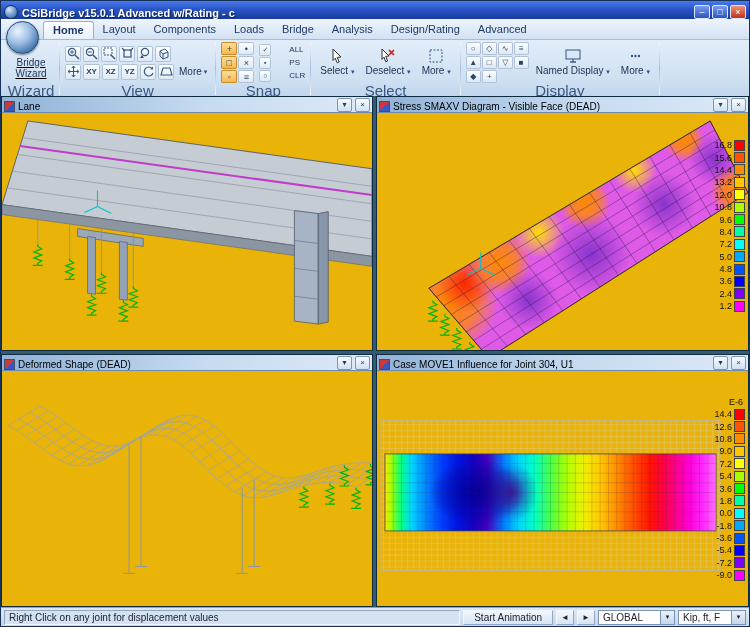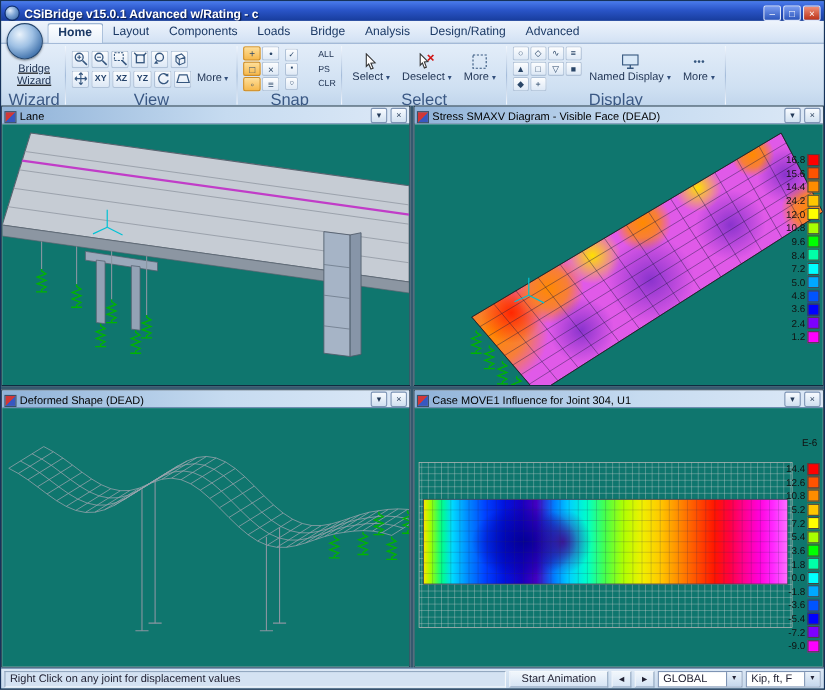--- a/index.html
+++ b/index.html
@@ -65,35 +65,35 @@
   .workspace{position:absolute;left:0;right:0;top:95px;bottom:19px;display:grid;
     grid-template-columns:372px 1fr;grid-template-rows:255px 1fr;gap:3px;background:#35596e;}
   .panel{display:flex;flex-direction:column;min-height:0;border:1px solid #0f2b40;background:#fff;}
   .panel-titlebar{height:15px;flex:none;display:flex;align-items:flex-end;gap:3px;padding:0 2px;
     background:linear-gradient(90deg,#8fb2d8,#c6dbf0 55%,#dde9f7);border-bottom:1px solid #6d8cb0;}
   .panel-icon{width:9px;height:9px;flex:none;border:1px solid #3c5068;
     background:linear-gradient(135deg,#d03838 50%,#3858c0 50%);}
   .panel-title{flex:1;font-size:10px;color:#000;white-space:nowrap;overflow:hidden;}
   .panel-btn{width:13px;height:12px;flex:none;font-size:8px;line-height:11px;text-align:center;
     border:1px solid #7e94b4;border-radius:2px;background:linear-gradient(#f8fbff,#d0e0f0);color:#243a58;}
-  .panel-content{flex:1;position:relative;min-height:0;background:#0f766e;overflow:hidden;}
+  .panel-content{flex:1;position:relative;min-height:0;background:#eab308;overflow:hidden;}
   svg.fill{position:absolute;inset:0;width:100%;height:100%;}
 
   
   .sgrid{stroke:#1c1c40;stroke-width:0.7;opacity:0.55;}
   .mesh{stroke:#9aa4ae;stroke-width:0.7;fill:none;}
   .pier{stroke:#8a96a2;stroke-width:1;}
   .spring{stroke:#00b400;stroke-width:1.2;fill:none;}
   .triad{stroke:#00c2d4;stroke-width:1.1;}
   .imesh{stroke:#2a2a55;stroke-width:0.5;opacity:0.35;}
   .hanger{stroke:#8a96a2;stroke-width:1;}
 
   
   .legend{position:absolute;top:26px;right:3px;display:flex;flex-direction:column;align-items:flex-end;z-index:3;}
-  .legend-header{font-size:9px;color:#111;margin-bottom:13px;padding-right:2px;}
+  .legend-header{font-size:9px;color:#111;margin-bottom:1px;padding-right:2px;}
   .legend-row{display:flex;align-items:center;gap:2px;height:12.4px;}
   .legend-label{font-size:9px;color:#111;}
   .legend-swatch{width:11px;height:11px;border:1px solid #444;box-sizing:border-box;}
 
   
   .statusbar{position:absolute;left:0;right:0;bottom:0;height:19px;box-sizing:border-box;
     background:linear-gradient(#dce8f5,#c6d8ec);border-top:1px solid #86a2c4;
     display:flex;align-items:center;gap:3px;padding:0 3px;font-size:10px;color:#223;}
   .status-hint{flex:1;height:15px;box-sizing:border-box;line-height:13px;padding:0 4px;white-space:nowrap;
     overflow:hidden;border:1px solid;border-color:#93a8c0 #f4f8fc #f4f8fc #93a8c0;background:#d4e2f2;}
@@ -456,21 +456,21 @@
             </div>
             <div class="legend-row">
               <span class="legend-label">15.6</span>
               <span class="legend-swatch" style="background: rgb(255, 83, 0);"></span>
             </div>
             <div class="legend-row">
               <span class="legend-label">14.4</span>
               <span class="legend-swatch" style="background: rgb(255, 140, 0);"></span>
             </div>
             <div class="legend-row">
-              <span class="legend-label">24.2</span>
+              <span class="legend-label">13.2</span>
               <span class="legend-swatch" style="background: rgb(255, 198, 0);"></span>
             </div>
             <div class="legend-row">
               <span class="legend-label">12.0</span>
               <span class="legend-swatch" style="background: rgb(255, 255, 0);"></span>
             </div>
             <div class="legend-row">
               <span class="legend-label">10.8</span>
               <span class="legend-swatch" style="background: rgb(168, 255, 0);"></span>
             </div>
@@ -697,21 +697,21 @@
             </div>
             <div class="legend-row">
               <span class="legend-label">12.6</span>
               <span class="legend-swatch" style="background: rgb(255, 83, 0);"></span>
             </div>
             <div class="legend-row">
               <span class="legend-label">10.8</span>
               <span class="legend-swatch" style="background: rgb(255, 140, 0);"></span>
             </div>
             <div class="legend-row">
-              <span class="legend-label">5.2</span>
+              <span class="legend-label">9.0</span>
               <span class="legend-swatch" style="background: rgb(255, 198, 0);"></span>
             </div>
             <div class="legend-row">
               <span class="legend-label">7.2</span>
               <span class="legend-swatch" style="background: rgb(255, 255, 0);"></span>
             </div>
             <div class="legend-row">
               <span class="legend-label">5.4</span>
               <span class="legend-swatch" style="background: rgb(168, 255, 0);"></span>
             </div>

